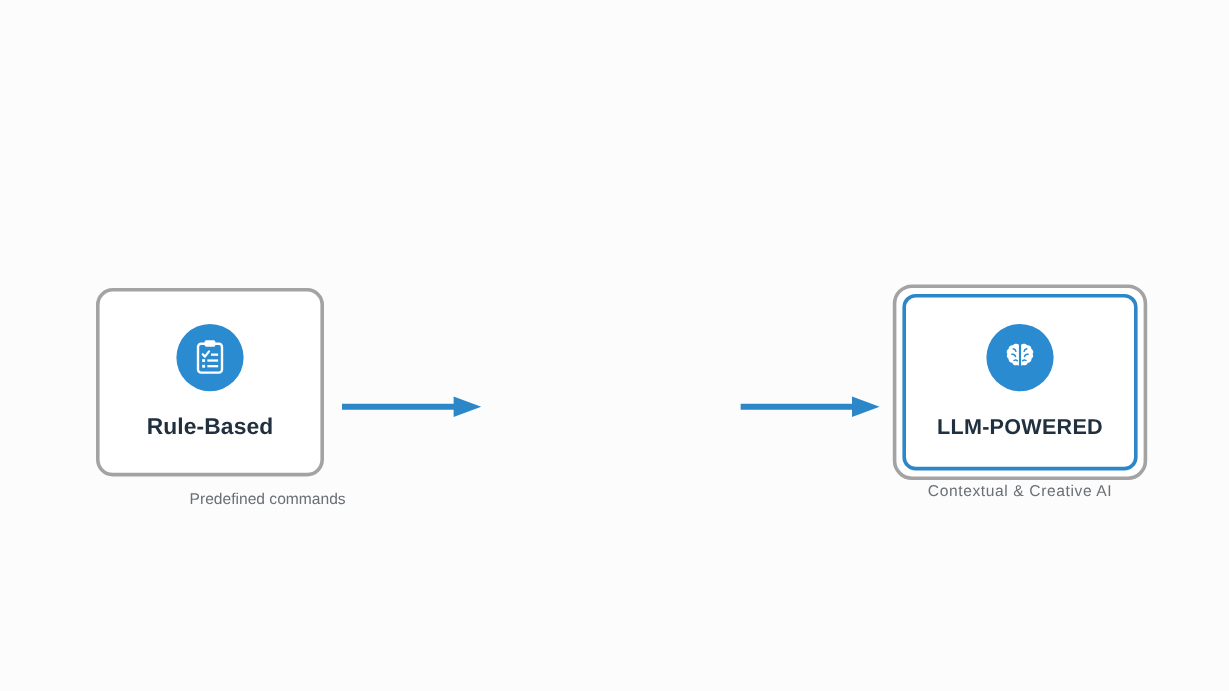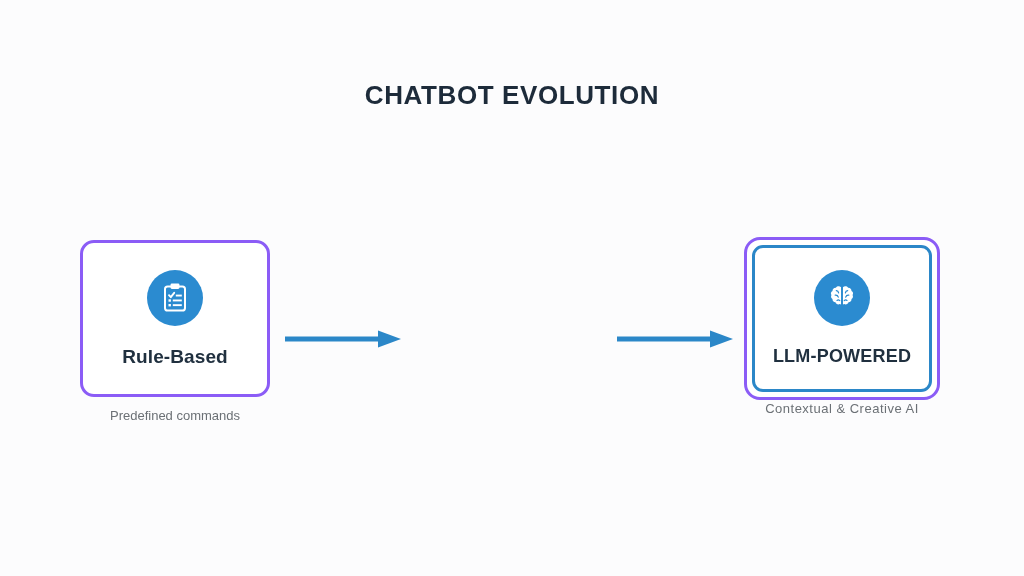--- a/index.html
+++ b/index.html
@@ -46,30 +46,30 @@
     position: absolute;
     top: 0;
   }
 
   .card {
     position: relative;
     box-sizing: border-box;
     width: 190px;
     height: 157px;
     background: #ffffff;
-    border: 3px solid #8b5cf6;
+    border: 3px solid #a3a3a3;
     border-radius: 14px;
     display: flex;
     flex-direction: column;
     align-items: center;
     justify-content: center;
   }
 
   .card.double {
-    width: 196px;
+    width: 212px;
     height: 163px;
     border-radius: 16px;
     padding: 5px;
   }
   .card.double .inner-frame {
     position: absolute;
     inset: 5px;
     border: 3px solid #2b87c8;
     border-radius: 11px;
     pointer-events: none;
@@ -105,38 +105,37 @@
   }
 
   .caption {
     position: absolute;
     left: 50%;
     transform: translateX(-50%);
     white-space: nowrap;
     font-size: 13px;
     color: #6b7075;
   }
-  .caption.s1 { top: 168px; }
+  .caption.s1 { top: 168px; margin-left: 48px; }
   .caption.s2 { top: 170px; }
   .caption.s3 { top: 164px; letter-spacing: 0.5px; }
 
   
   .arrow {
     position: absolute;
     top: 88px;
     height: 22px;
   }
   .arrow svg { display: block; }
 </style>
 </head>
 <body>
 
 <div class="slide">
 
-  <div class="title">CHATBOT EVOLUTION</div>
 
   <div class="flow">
 
     <div class="stage" style="left:80px;">
       <div class="card">
         <div class="icon-circle">
           <svg width="34" height="34" viewBox="0 0 34 34" aria-hidden="true">
             <rect x="7" y="5.5" width="20" height="24" rx="2.6" fill="none" stroke="#ffffff" stroke-width="2"></rect>
             <rect x="12.5" y="2.5" width="9" height="5.5" rx="1.4" fill="#ffffff"></rect>
             <polyline points="11,14.2 12.8,16.2 16.2,11.8" fill="none" stroke="#ffffff" stroke-width="1.9" stroke-linecap="round" stroke-linejoin="round"></polyline>

